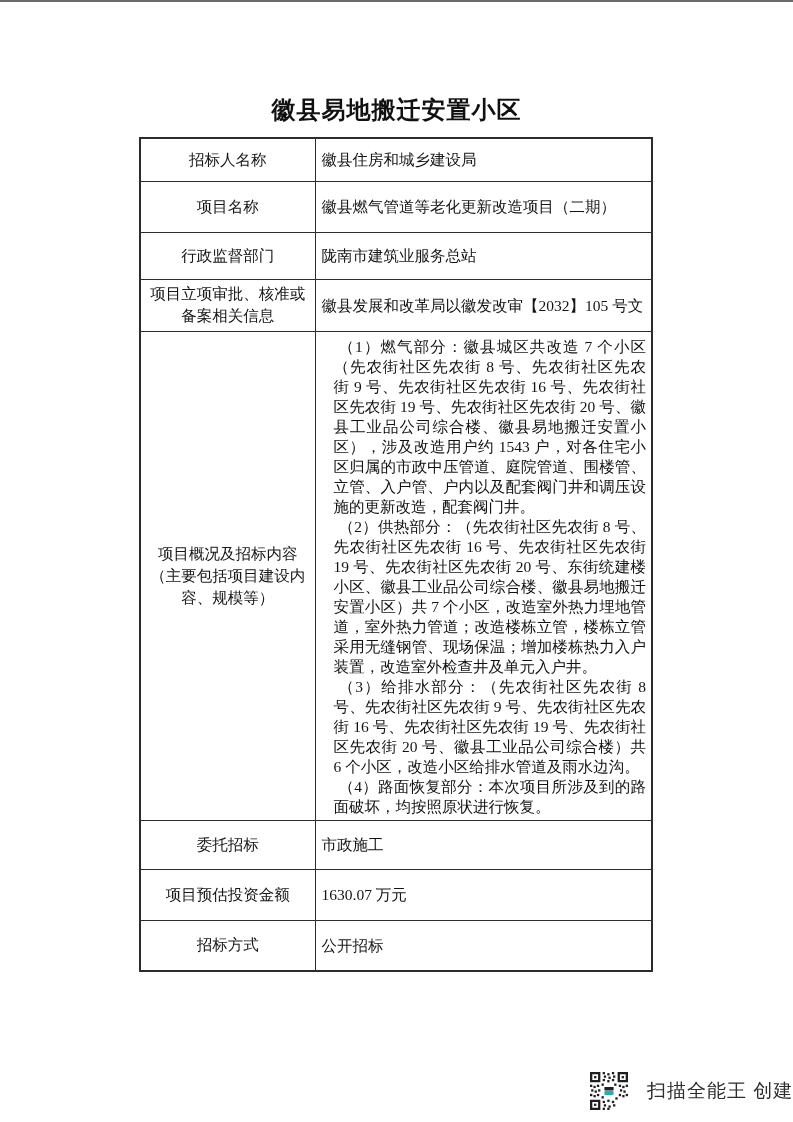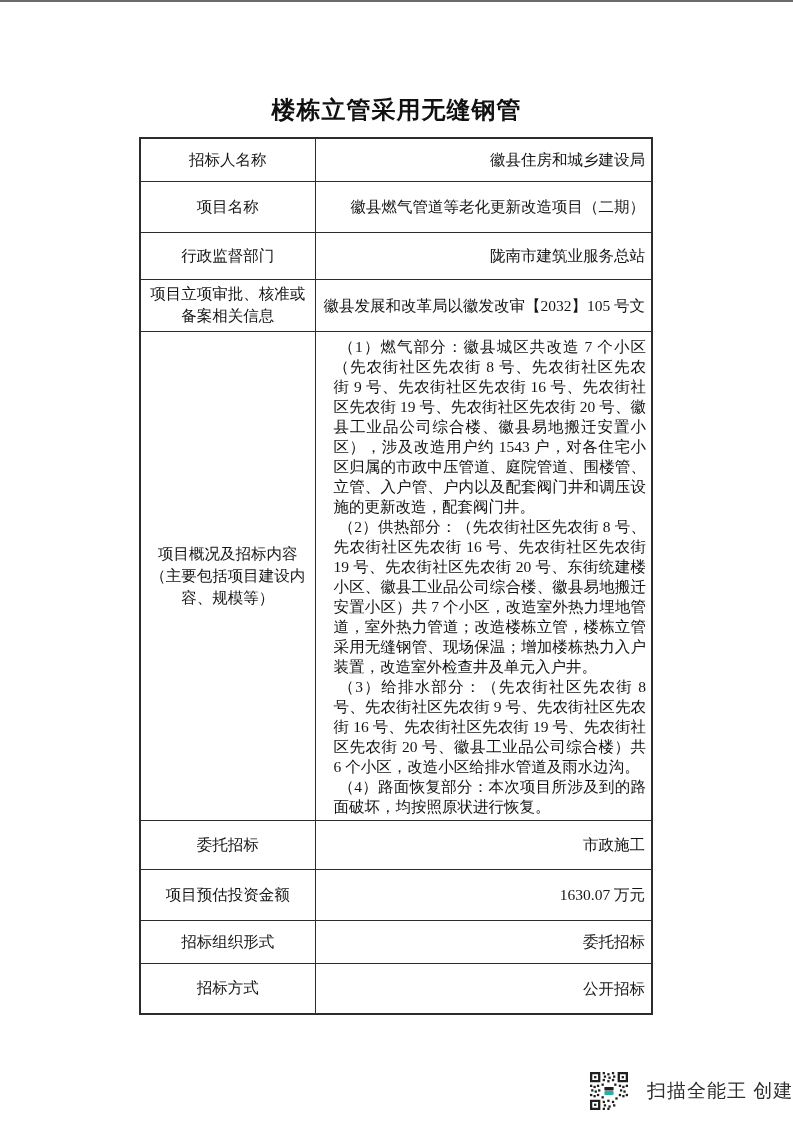--- a/index.html
+++ b/index.html
@@ -50,21 +50,21 @@
     font-size: 15.5px;
     color: #151515;
   }
   td.label-cell {
     width: 175px;
     text-align: center;
     padding: 2px 3px;
     line-height: 22px;
   }
   td.value-cell {
-    text-align: right;
+    text-align: left;
     padding: 2px 6px;
     line-height: 21px;
     font-family: Liberation Serif, serif;
   }
   tr.r1 { height: 43px; padding-left: 15px; }
   tr.r2 { height: 51px; }
   tr.r3 { height: 47px; }
   tr.r4 { height: 52px; }
   tr.r5 { height: 443px; }
   tr.r6 { height: 49px; }
@@ -102,21 +102,21 @@
     white-space: nowrap;
   }
 </style>
 </head>
 <body>
 
 <div class="page">
 
   <div class="scan-edge-top"></div>
 
-  <h1 class="doc-title">楼栋立管采用无缝钢管</h1>
+  <h1 class="doc-title">徽县易地搬迁安置小区</h1>
 
   <table class="plan-table">
     <tbody>
       <tr class="r1">
         <td class="label-cell">招标人名称</td>
         <td class="value-cell">徽县住房和城乡建设局</td>
       </tr>
       <tr class="r2">
         <td class="label-cell">项目名称</td>
         <td class="value-cell">徽县燃气管道等老化更新改造项目（二期）</td>
@@ -138,24 +138,20 @@
           <p>（4）路面恢复部分：本次项目所涉及到的路面破坏，均按照原状进行恢复。</p>
         </td>
       </tr>
       <tr class="r6">
         <td class="label-cell">委托招标</td>
         <td class="value-cell">市政施工</td>
       </tr>
       <tr class="r7">
         <td class="label-cell">项目预估投资金额</td>
         <td class="value-cell">1630.07 万元</td>
-      </tr>
-      <tr class="r8">
-        <td class="label-cell">招标组织形式</td>
-        <td class="value-cell">委托招标</td>
       </tr>
       <tr class="r9">
         <td class="label-cell">招标方式</td>
         <td class="value-cell">公开招标</td>
       </tr>
     </tbody>
   </table>
 
   <div class="footer-mark">
     <svg class="qr-box" viewBox="0 0 33 33" xmlns="http://www.w3.org/2000/svg">

